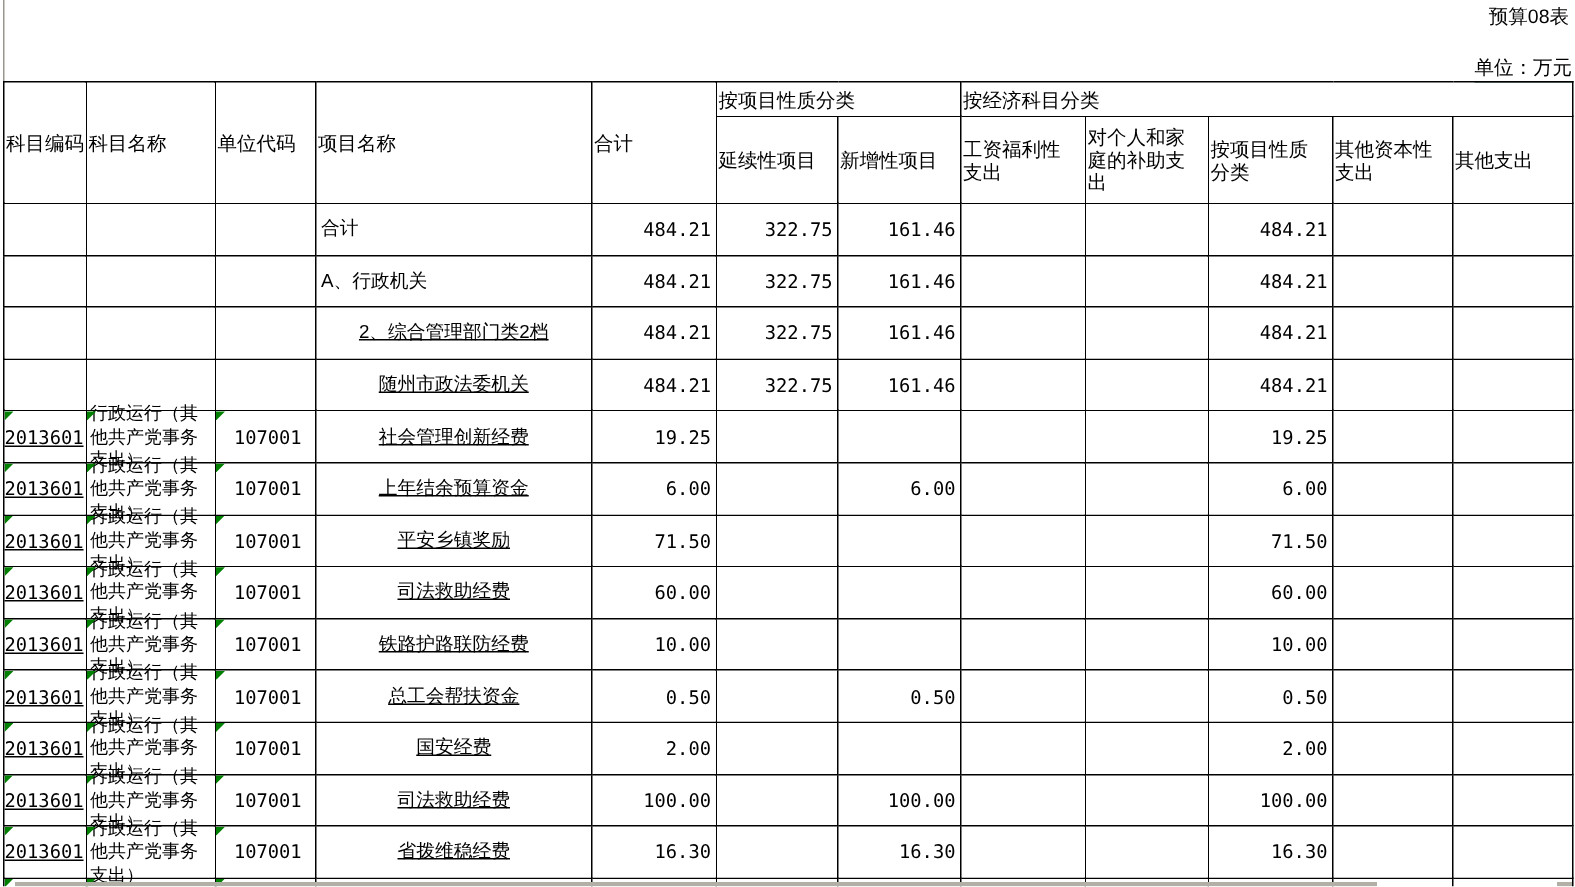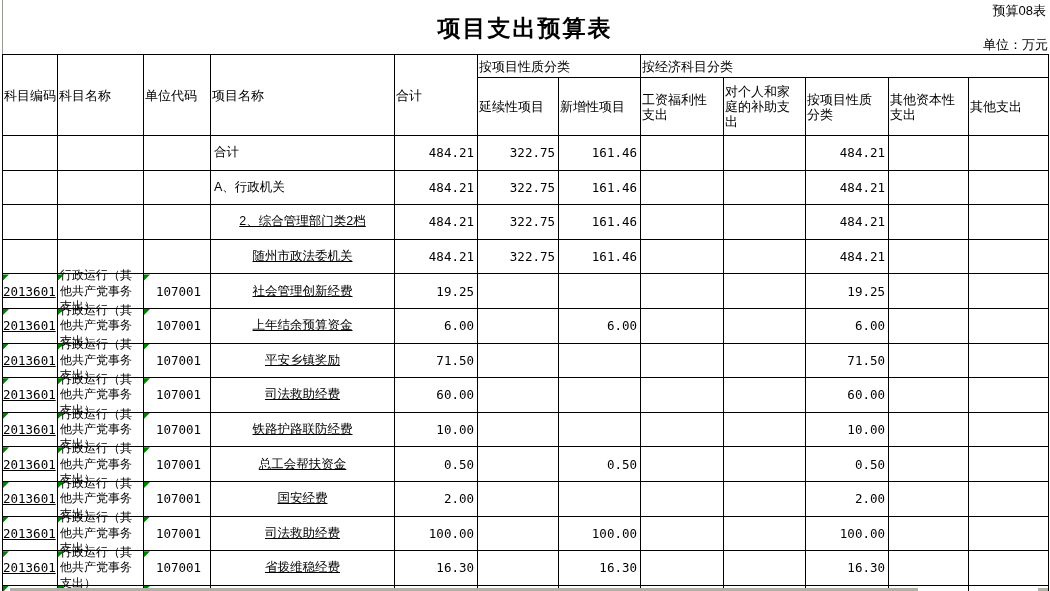--- a/index.html
+++ b/index.html
@@ -37,21 +37,20 @@
 
   .strip-main{position:absolute;left:10px;top:588px;width:908px;height:3px;background:#b2b0a6;z-index:6;}
   .strip-frag{position:absolute;left:1038px;top:588px;width:10px;height:3px;background:#b2b0a6;z-index:6;}
 </style>
 </head>
 <body>
 
 <div class="page">
 
   <div class="sheet-label">预算08表</div>
-  <div class="title">项目支出预算表</div>
   <div class="unit-note">单位：万元</div>
   <div class="left-line"></div>
 
   <table class="budget">
     <colgroup>
       <col style="width:55px">
         <col style="width:86px">
         <col style="width:67px">
       <col style="width:184px">
         <col style="width:83px">

